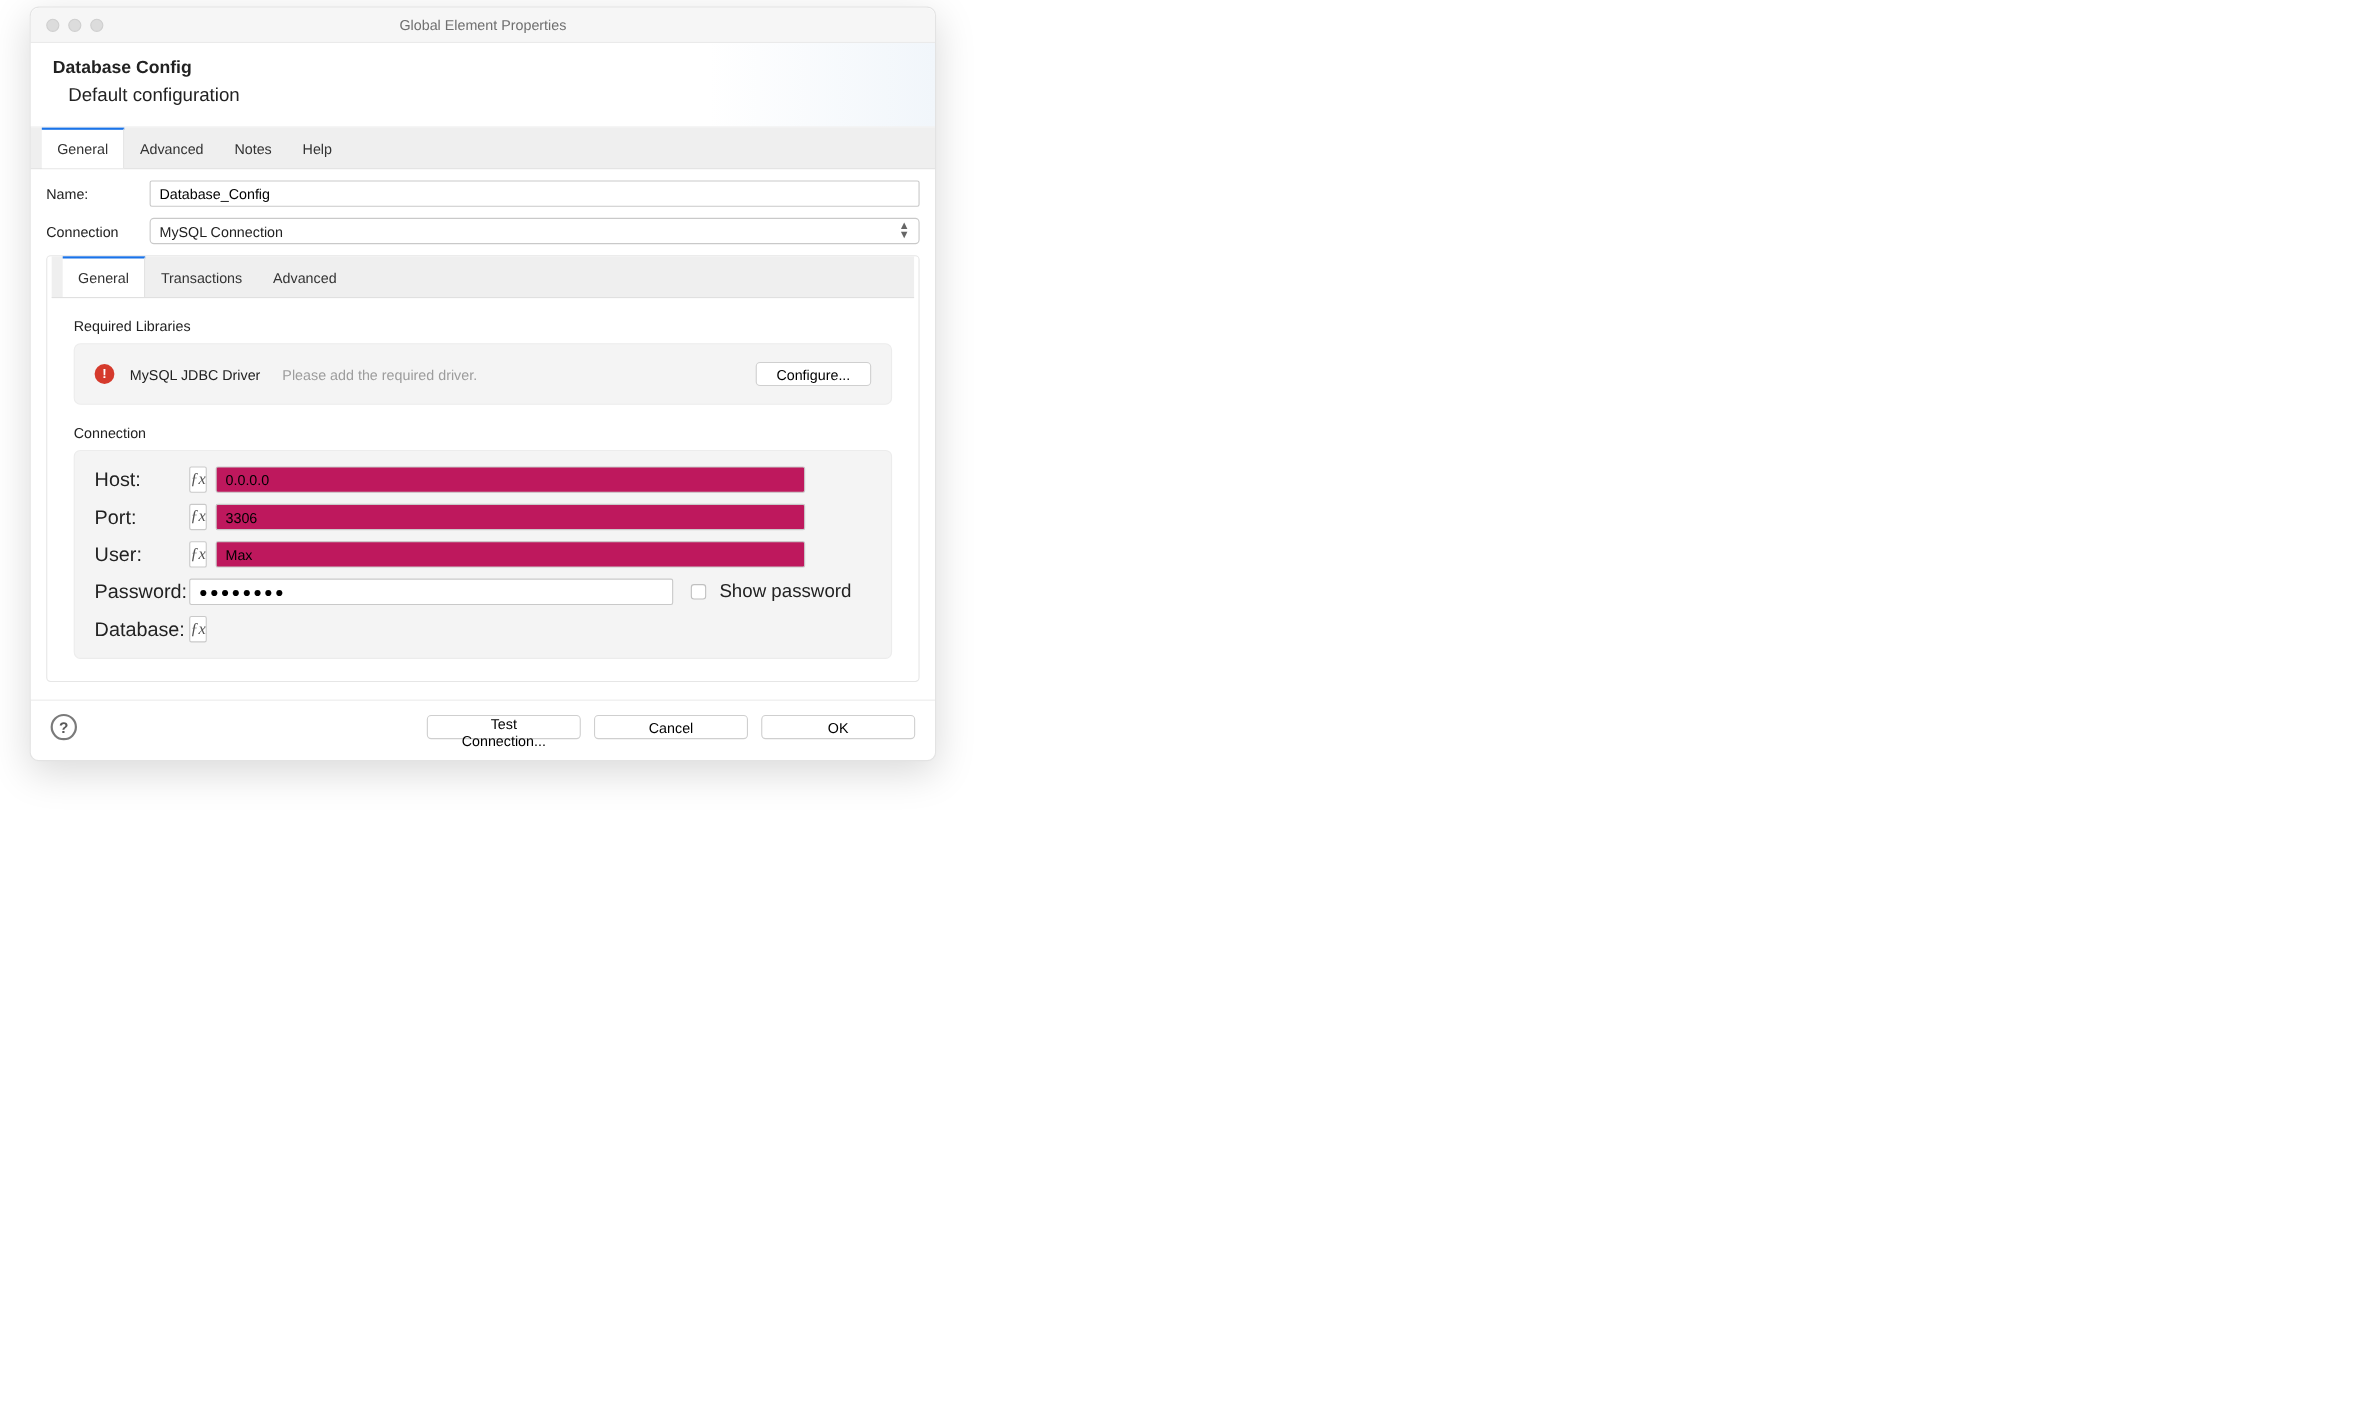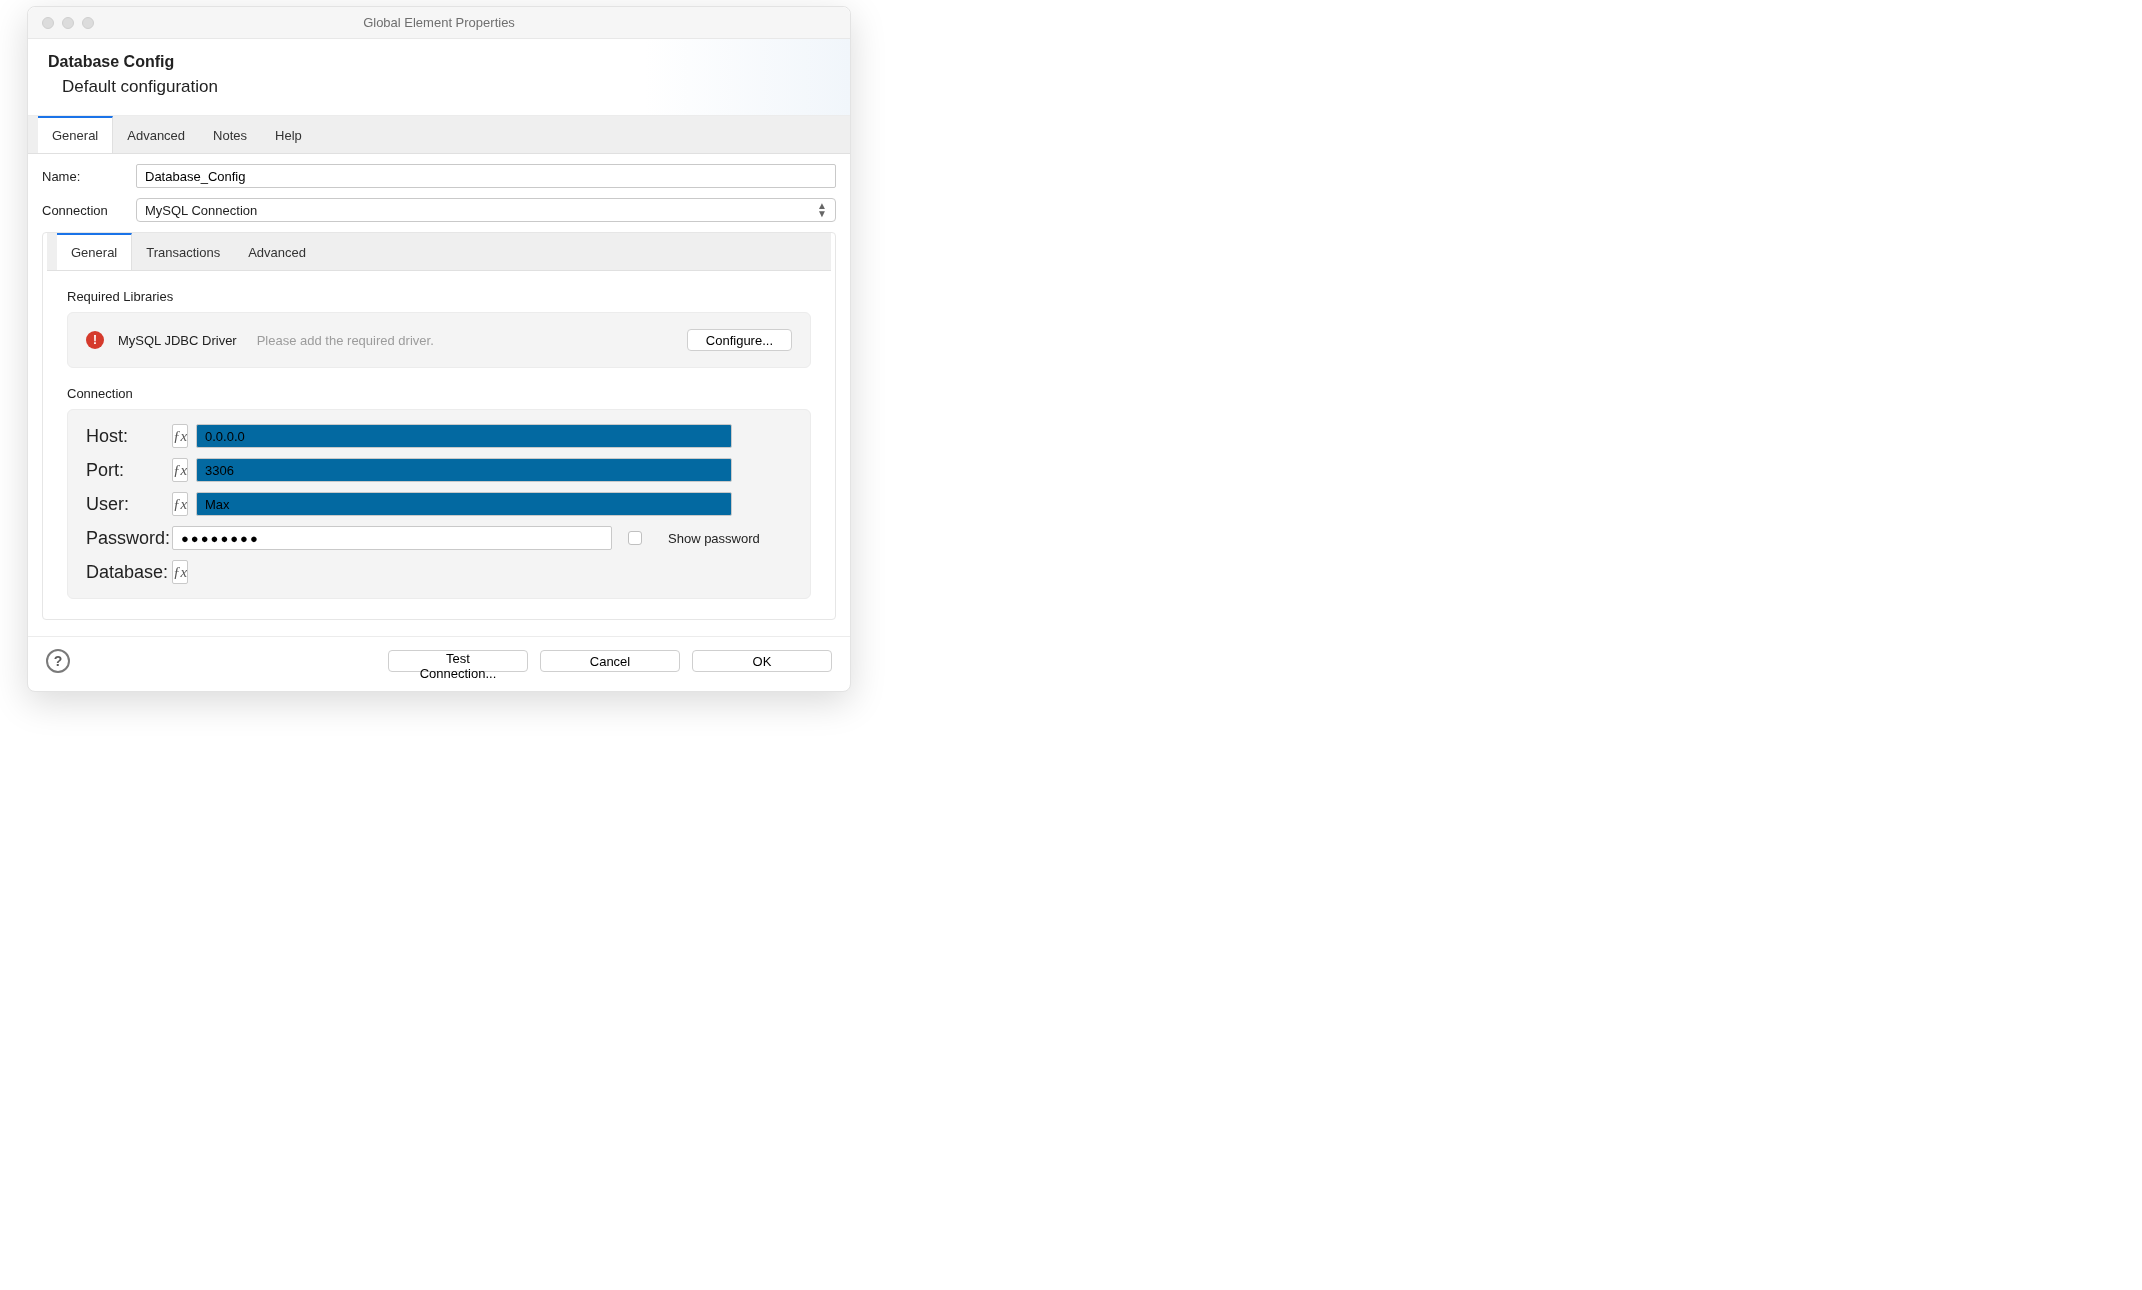--- a/index.html
+++ b/index.html
@@ -218,40 +218,40 @@
     color: #555;
   }
   .conn-input {
     flex: 1;
     max-width: 536px;
     height: 24px;
     border: 1px solid #c9c9c9;
     border-radius: 2px;
     padding: 0 8px;
     font-size: 13px;
-    background: #0369a1;
+    background: #be185d;
   }
   .pwd-input {
     width: 440px;
     height: 24px;
     border: 1px solid #c9c9c9;
     border-radius: 2px;
     padding: 0 8px;
     font-size: 13px;
     background: #fff;
     letter-spacing: 2px;
   }
   .checkbox {
     width: 14px; height: 14px;
     border: 1px solid #c0c0c0;
     border-radius: 3px;
     background: #fff;
     margin-left: 8px;
   }
-  .check-label { font-size: 13px; margin-left: 18px; }
+  .check-label { font-size: 17px; margin-left: 4px; }
 
   
   .footer {
     border-top: 1px solid #ececec;
     padding: 12px 18px 18px 18px;
     display: flex;
     align-items: center;
     gap: 12px;
     margin-top: auto;
   }

